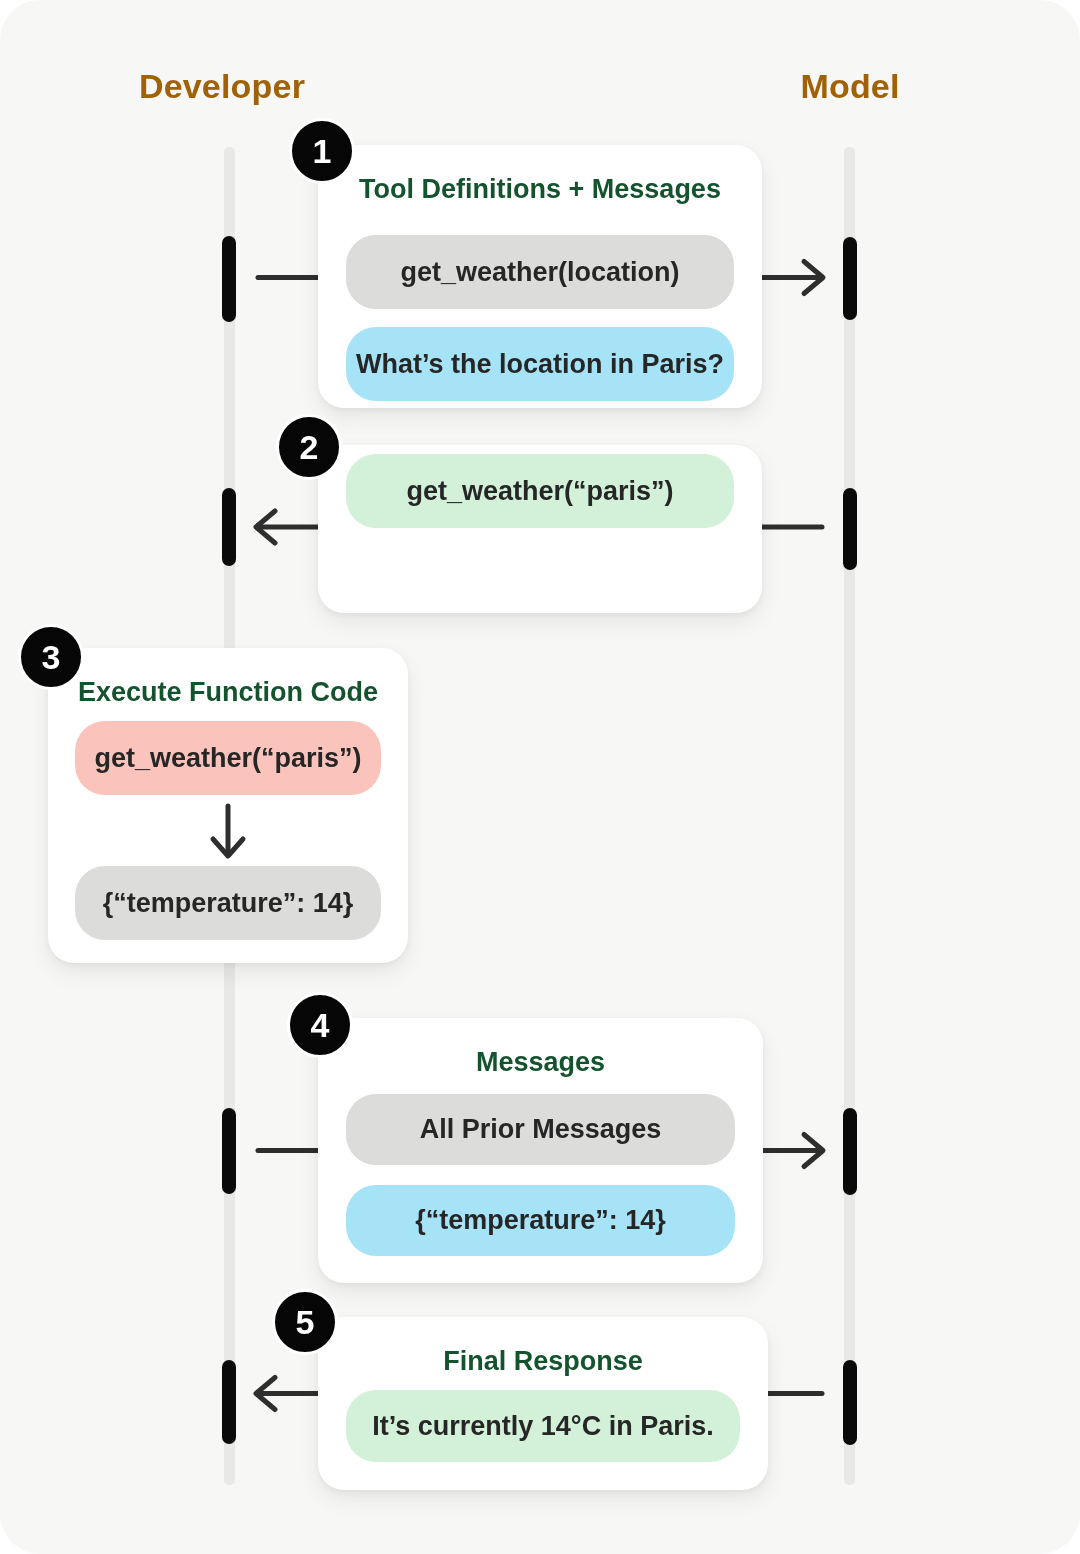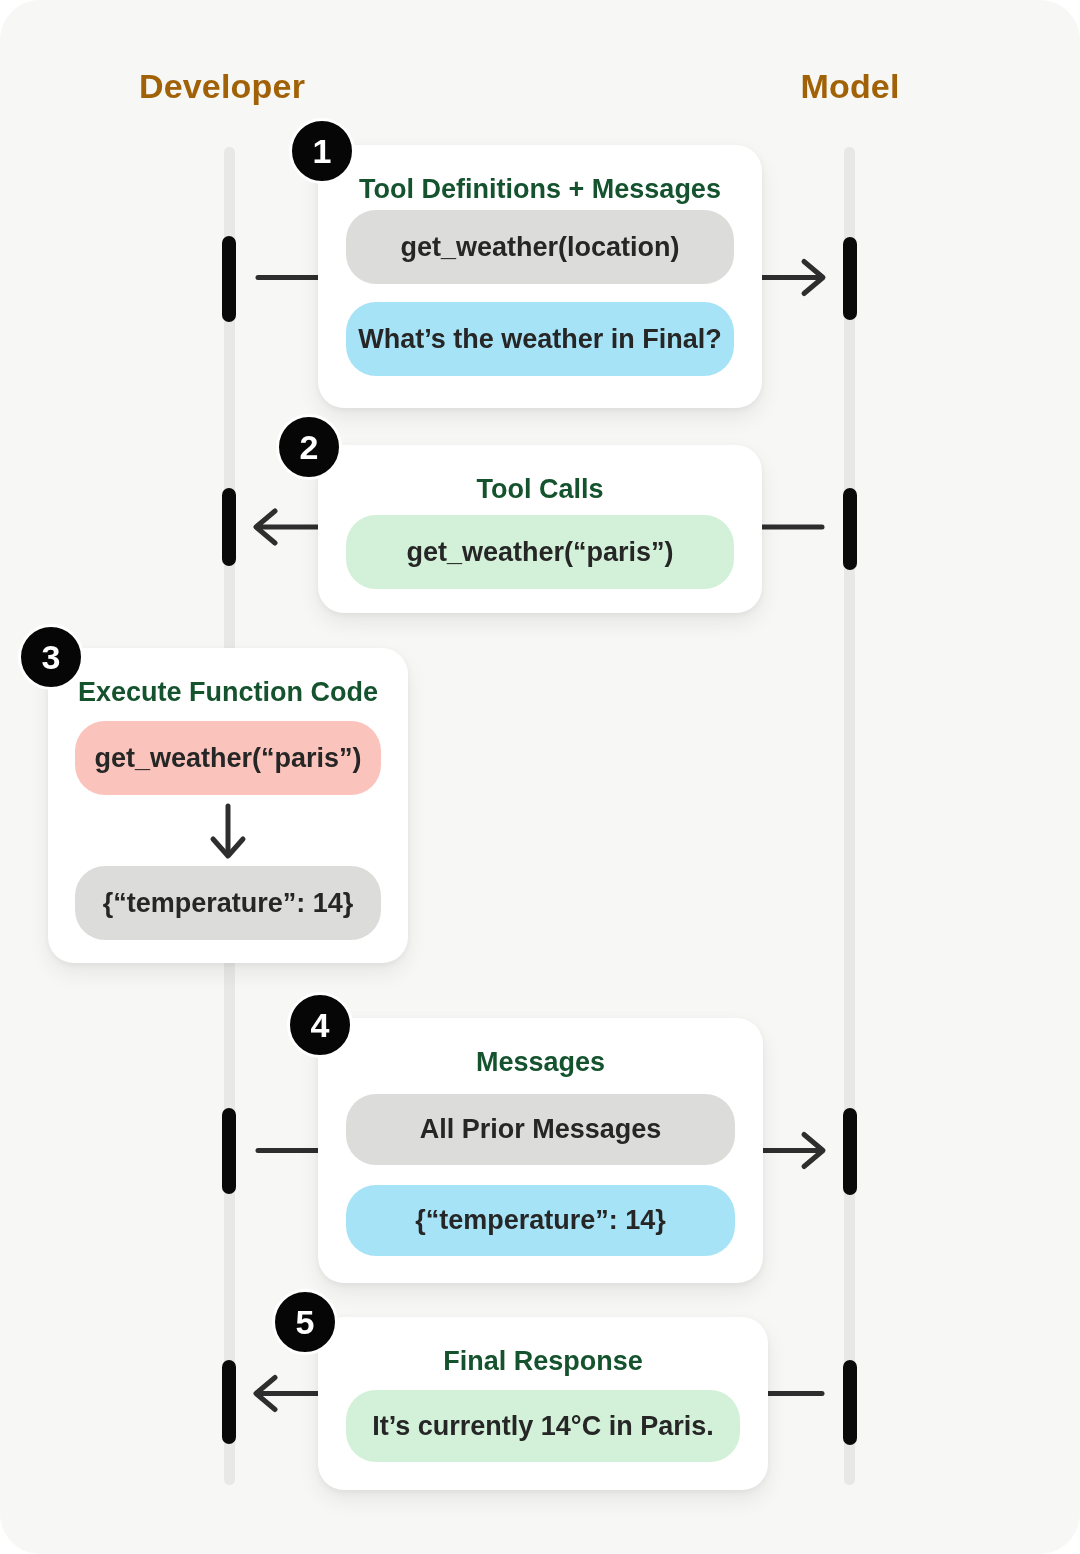--- a/index.html
+++ b/index.html
@@ -33,21 +33,21 @@
   .card.c1{left:318px;top:145px;width:444px;height:263px;}
   .card.c2{left:318px;top:445px;width:444px;height:168px;}
   .card.c3{left:48px;top:648px;width:360px;height:315px;}
   .card.c4{left:318px;top:1018px;width:445px;height:265px;}
   .card.c5{left:318px;top:1317px;width:450px;height:173px;}
 
   .card-title{display:block;margin-top:27px;text-align:center;font-size:27px;font-weight:700;
     color:#14532d;line-height:34px;}
   .pill{margin:0 28px;height:74px;border-radius:30px;display:flex;align-items:center;
     justify-content:center;font-size:27px;font-weight:700;color:#262626;white-space:nowrap;}
-  .c1 .pill-1{margin-top:4px;}
+  .c1 .pill-1{margin-top:29px;}
   .c1 .pill-2{margin-top:18px;}
   .c2 .pill-1{margin-top:9px;}
   .c3 .pill{margin:0 27px;}
   .c3 .pill-1{margin-top:12px;}
   .c3 .pill-2{margin-top:0;}
   .c3 .exec-arrow{display:block;margin:0 auto;}
   .c4 .pill-1{margin-top:15px;height:71px;}
   .c4 .pill-2{margin-top:20px;height:71px;}
   .c5 .pill-1{margin-top:12px;height:72px;}
 
@@ -103,25 +103,24 @@
   <div class="bar l2"></div>
   <div class="bar m2"></div>
   <div class="bar l4"></div>
   <div class="bar m4"></div>
   <div class="bar l5"></div>
   <div class="bar m5"></div>
 
   <div class="card c1">
     <span class="card-title">Tool Definitions + Messages</span>
     <div class="pill neutral pill-1">get_weather(location)</div>
-    <div class="pill request pill-2">What’s the weather in Final?</div>
+    <div class="pill request pill-2">What’s the location in Paris?</div>
   </div>
 
   <div class="card c2">
-    <span class="card-title">Tool Calls</span>
     <div class="pill model-output pill-1">get_weather(“paris”)</div>
   </div>
 
   <div class="card c3">
     <span class="card-title">Execute Function Code</span>
     <div class="pill execution pill-1">get_weather(“paris”)</div>
     <svg class="exec-arrow" width="60" height="71" viewBox="0 0 60 71">
       <g stroke="#2e2e2e" stroke-width="5" fill="none" stroke-linecap="round" stroke-linejoin="round">
         <line x1="30" y1="11" x2="30" y2="58"></line>
         <polyline points="15,44 30,61 45,44"></polyline>

